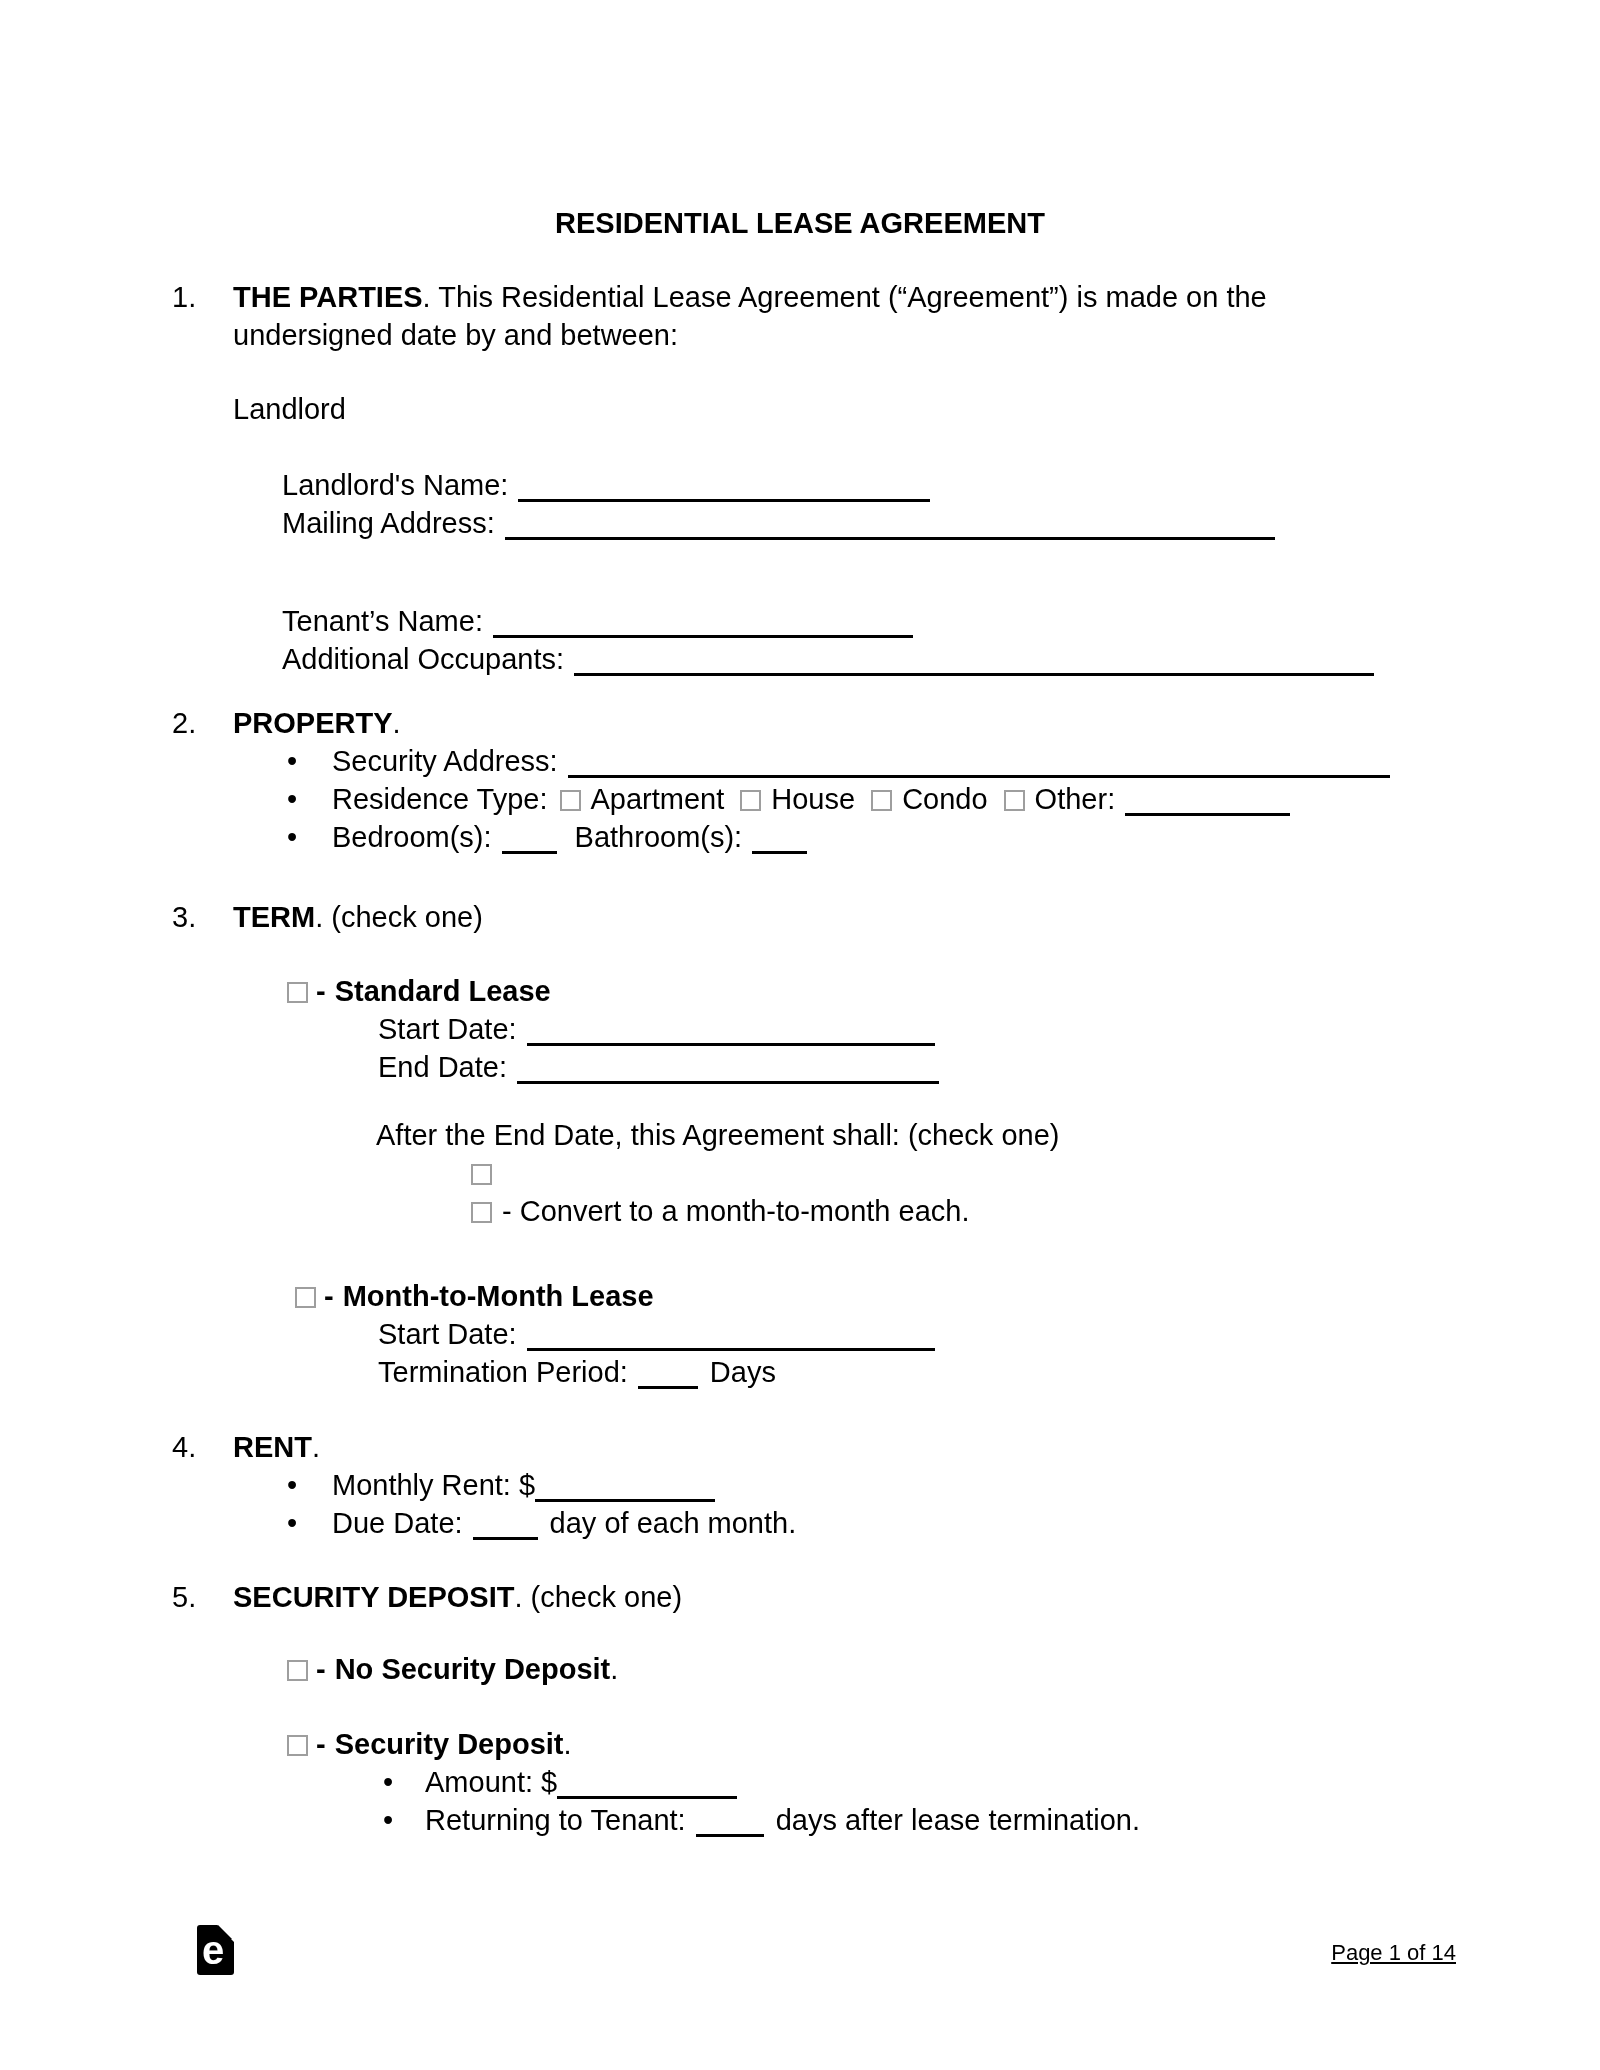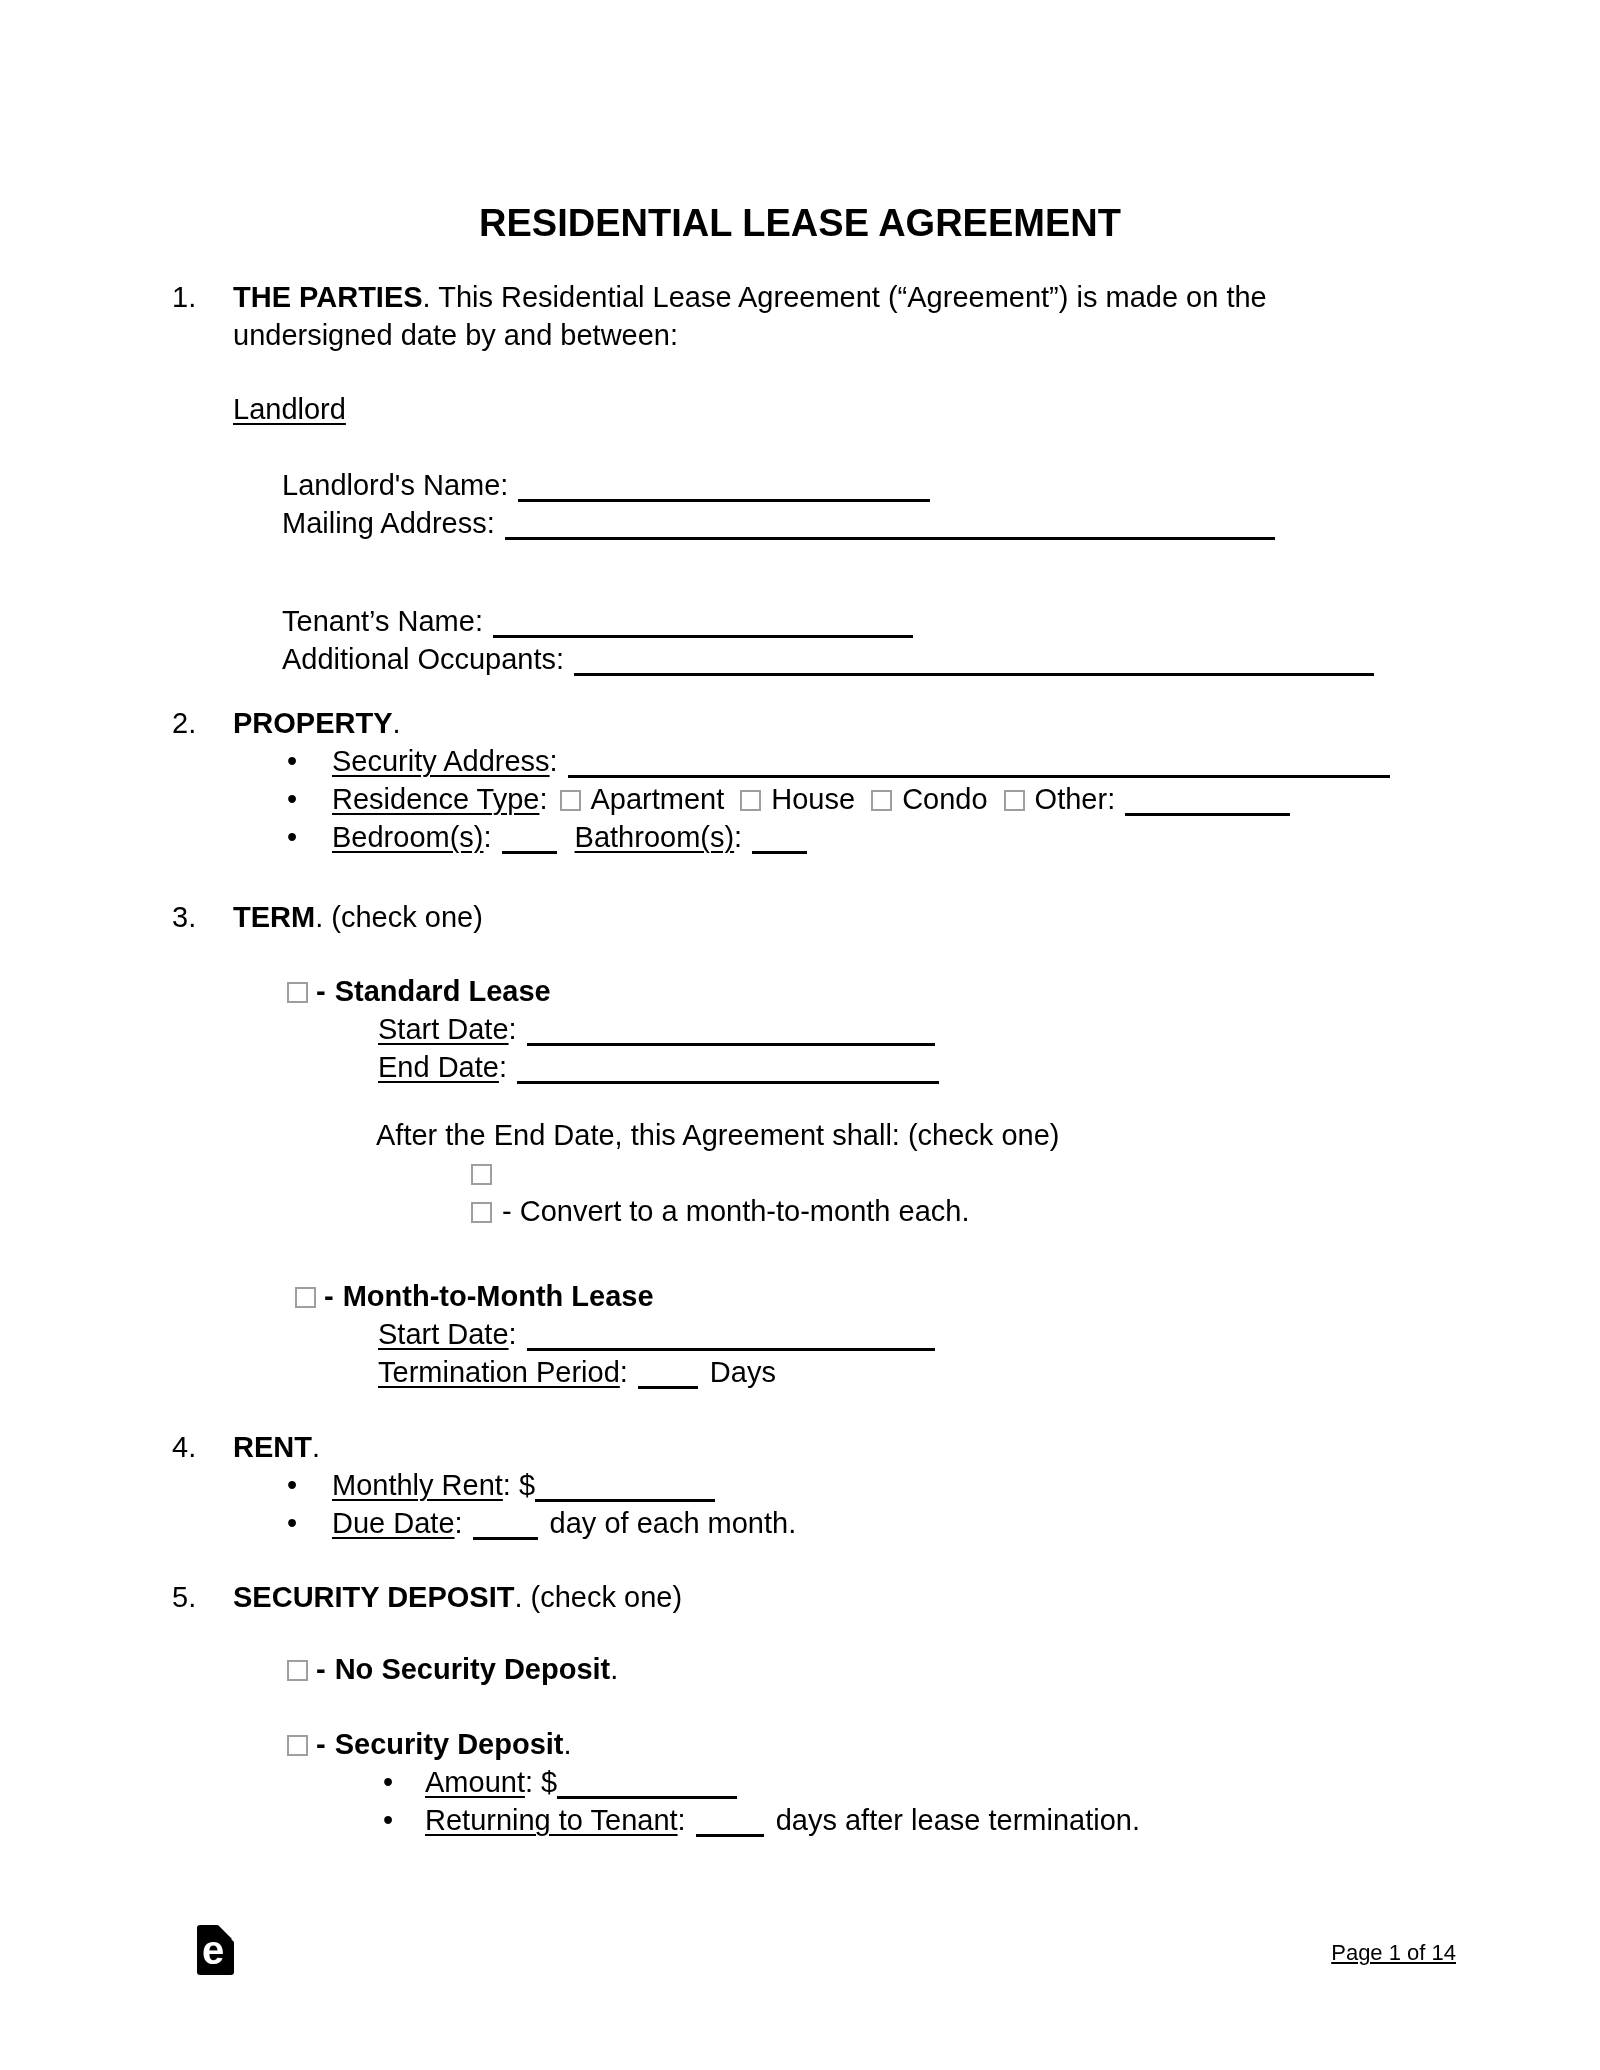--- a/index.html
+++ b/index.html
@@ -3,33 +3,33 @@
 <meta charset="utf-8">
 <style>
   html,body { margin:0; padding:0; background:#fff; }
   .page {
     position:relative; width:1600px; height:2070px; background:#ffffff;
     color:#000; font-family:"Liberation Sans", sans-serif;
     font-size:29px; line-height:38px; overflow:hidden;
   }
   .title {
     margin:0; padding-top:200px; text-align:center;
-    font-size:38px; line-height:47px; font-weight:bold;
+    font-size:29px; line-height:47px; font-weight:bold;
   }
   .row { position:relative; }
   .sec { position:relative; margin-left:233px; }
   .sec .num { position:absolute; left:-61px; top:0; }
   .in1 { margin-left:233px; }   
   .in2 { margin-left:282px; }   
   .in3 { margin-left:287px; }   
   .in4 { margin-left:378px; }   
   .in5 { margin-left:376px; }   
   .in6 { margin-left:471px; }   
   .in7 { margin-left:383px; }   
-  .ul { text-decoration:underline; text-decoration-thickness:2px; text-underline-offset:4px; }
+  .ul { text-decoration-thickness:2px; text-underline-offset:4px; }
   .bullet { display:inline-block; width:45px; }
   .bullet7 { display:inline-block; width:42px; }
   .bl {
     display:inline-block; height:30px; border-bottom:3px solid #000;
     margin-bottom:-7px; margin-left:10px;
   }
   .cb {
     display:inline-block; width:17px; height:17px; background:#fff;
     border:2px solid #9e9e9e; vertical-align:-2px;
   }

